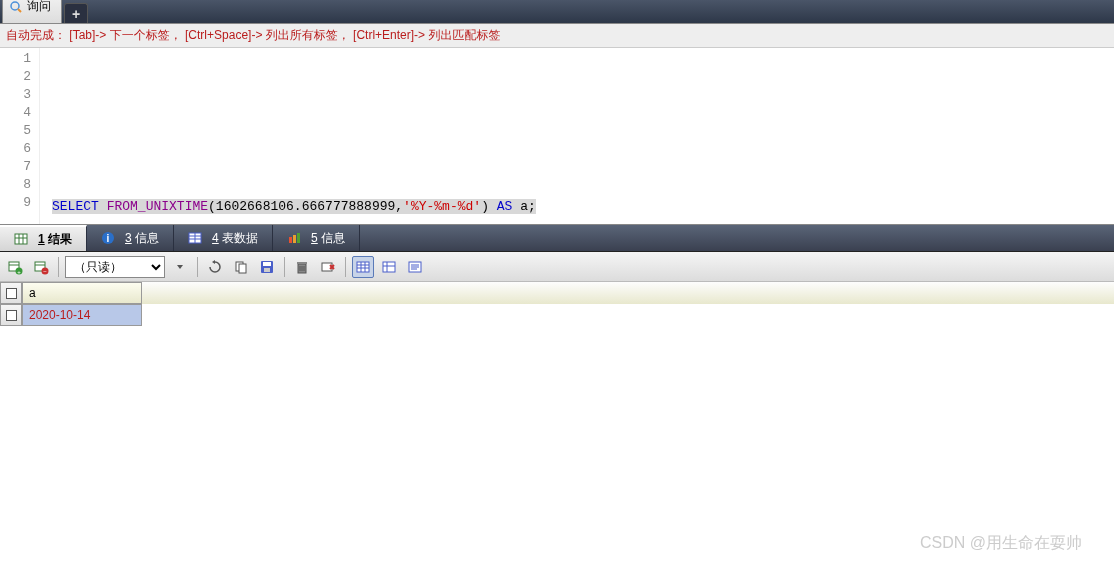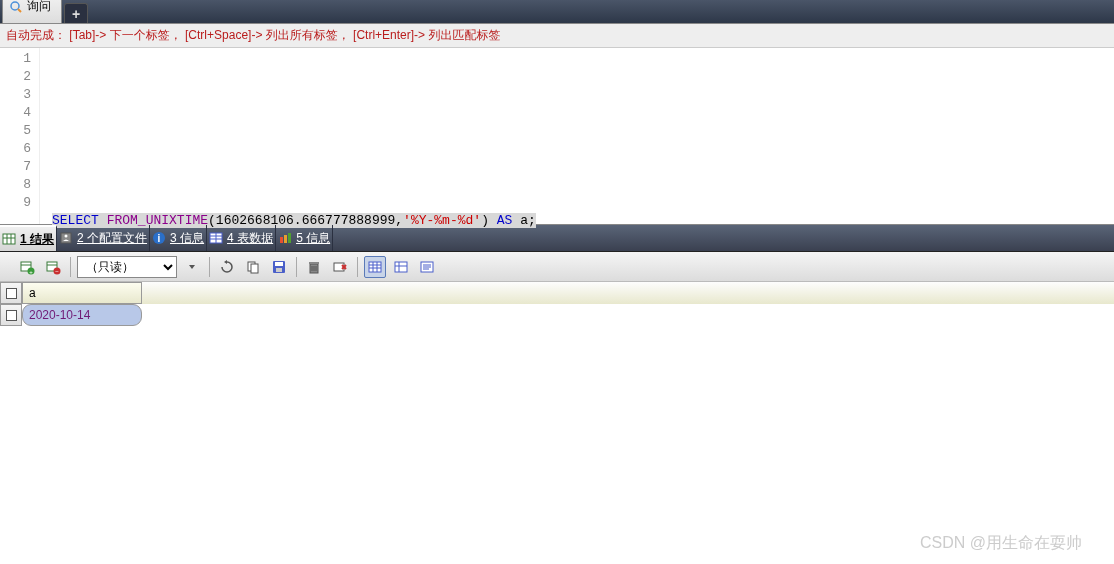--- a/index.html
+++ b/index.html
@@ -73,21 +73,21 @@
       background: #fff;
       border-right: 1px solid #eee;
       color: #888;
       text-align: right;
       padding-right: 8px;
       padding-top: 2px;
       line-height: 18px;
     }
     .code {
       padding-left: 12px;
-      padding-top: 20px;
+      padding-top: 6px;
       line-height: 18px;
       white-space: pre;
       font-family: Liberation Mono, monospace;
     }
     .code-line3 { background: #d8d8d8; display: inline; }
     .kw { color: #0000cc; }
     .fn { color: #8b008b; }
     .num { color: #000; }
     .str { color: #cc0000; }
     .id { color: #000; }
@@ -95,48 +95,47 @@
       background: linear-gradient(#5a6578, #3a4050);
       height: 28px;
       display: flex;
       align-items: center;
       border-top: 1px solid #888;
       border-bottom: 1px solid #222;
     }
     .rtab {
       display: flex;
       align-items: center;
-      gap: 4px;
-      padding: 0 2px;
+      gap: 10px;
+      padding: 0 14px;
       height: 100%;
       color: #fff;
       border-right: 1px solid #2a3040;
       cursor: pointer;
       font-size: 12px;
-      text-decoration: underline;
     }
     .rtab.active {
       background: linear-gradient(#f0f0f0, #d5d5d5);
       color: #000;
       font-weight: bold;
       border-top: 2px solid #fff;
     }
     .rtab .u { text-decoration: underline; }
     .rtab-icon {
       width: 14px; height: 14px;
       display: inline-flex; align-items: center; justify-content: center;
     }
     .toolbar {
       background: linear-gradient(#f5f5f5, #dcdcdc);
       height: 30px;
       border-bottom: 1px solid #bbb;
       display: flex;
       align-items: center;
       gap: 4px;
-      padding: 0 16px;
+      padding: 0 4px;
     }
     .tool-btn {
       width: 22px; height: 22px;
       display: flex; align-items: center; justify-content: center;
       cursor: pointer;
       border-radius: 2px;
     }
     .tool-sep { width: 1px; height: 20px; background: #aaa; margin: 0 2px; }
     .mode-select {
       height: 22px;
@@ -172,22 +171,21 @@
       align-items: center;
       padding: 0 6px;
       font-size: 12px;
     }
     .grid-header .grid-cell {
       background: linear-gradient(#fdfdf0, #e8e8cd);
       font-weight: normal;
     }
     .grid-data .grid-cell {
       background: #b8c8e8;
-      color: #701a75;
-      border-radius: 9px;
+      color: #b91c1c;
     }
     .checkbox-small {
       width: 11px; height: 11px;
       border: 1px solid #555;
       background: #fff;
     }
     .watermark {
       position: absolute;
       bottom: 10px;
       right: 32px;
@@ -242,30 +240,20 @@
           <line x1="1" y1="6" x2="13" y2="6" stroke="#3a7a3a"></line>
           <line x1="5" y1="2" x2="5" y2="12" stroke="#3a7a3a"></line>
           <line x1="9" y1="2" x2="9" y2="12" stroke="#3a7a3a"></line>
         </svg>
     </span>
     <span><span class="u">1</span> <span>结果</span></span>
   </div>
   <div class="rtab">
     <span class="rtab-icon">
       <svg width="14" height="14" viewBox="0 0 14 14">
-          <rect x="2" y="2" width="10" height="10" fill="#888" stroke="#555"></rect>
-          <circle cx="7" cy="5" r="1.5" fill="#fff"></circle>
-          <path d="M4 10 Q7 7 10 10" fill="#fff"></path>
-        </svg>
-    </span>
-    <span><span class="u">2</span> <span>个配置文件</span></span>
-  </div>
-  <div class="rtab">
-    <span class="rtab-icon">
-      <svg width="14" height="14" viewBox="0 0 14 14">
           <circle cx="7" cy="7" r="6" fill="#2a6fc9"></circle>
           <text x="7" y="11" text-anchor="middle" fill="#fff" font-size="10" font-weight="bold">i</text>
         </svg>
     </span>
     <span><span class="u">3</span> <span>信息</span></span>
   </div>
   <div class="rtab">
     <span class="rtab-icon">
       <svg width="14" height="14" viewBox="0 0 14 14">
           <rect x="1" y="2" width="12" height="10" fill="#fff" stroke="#4a5fc9"></rect>

